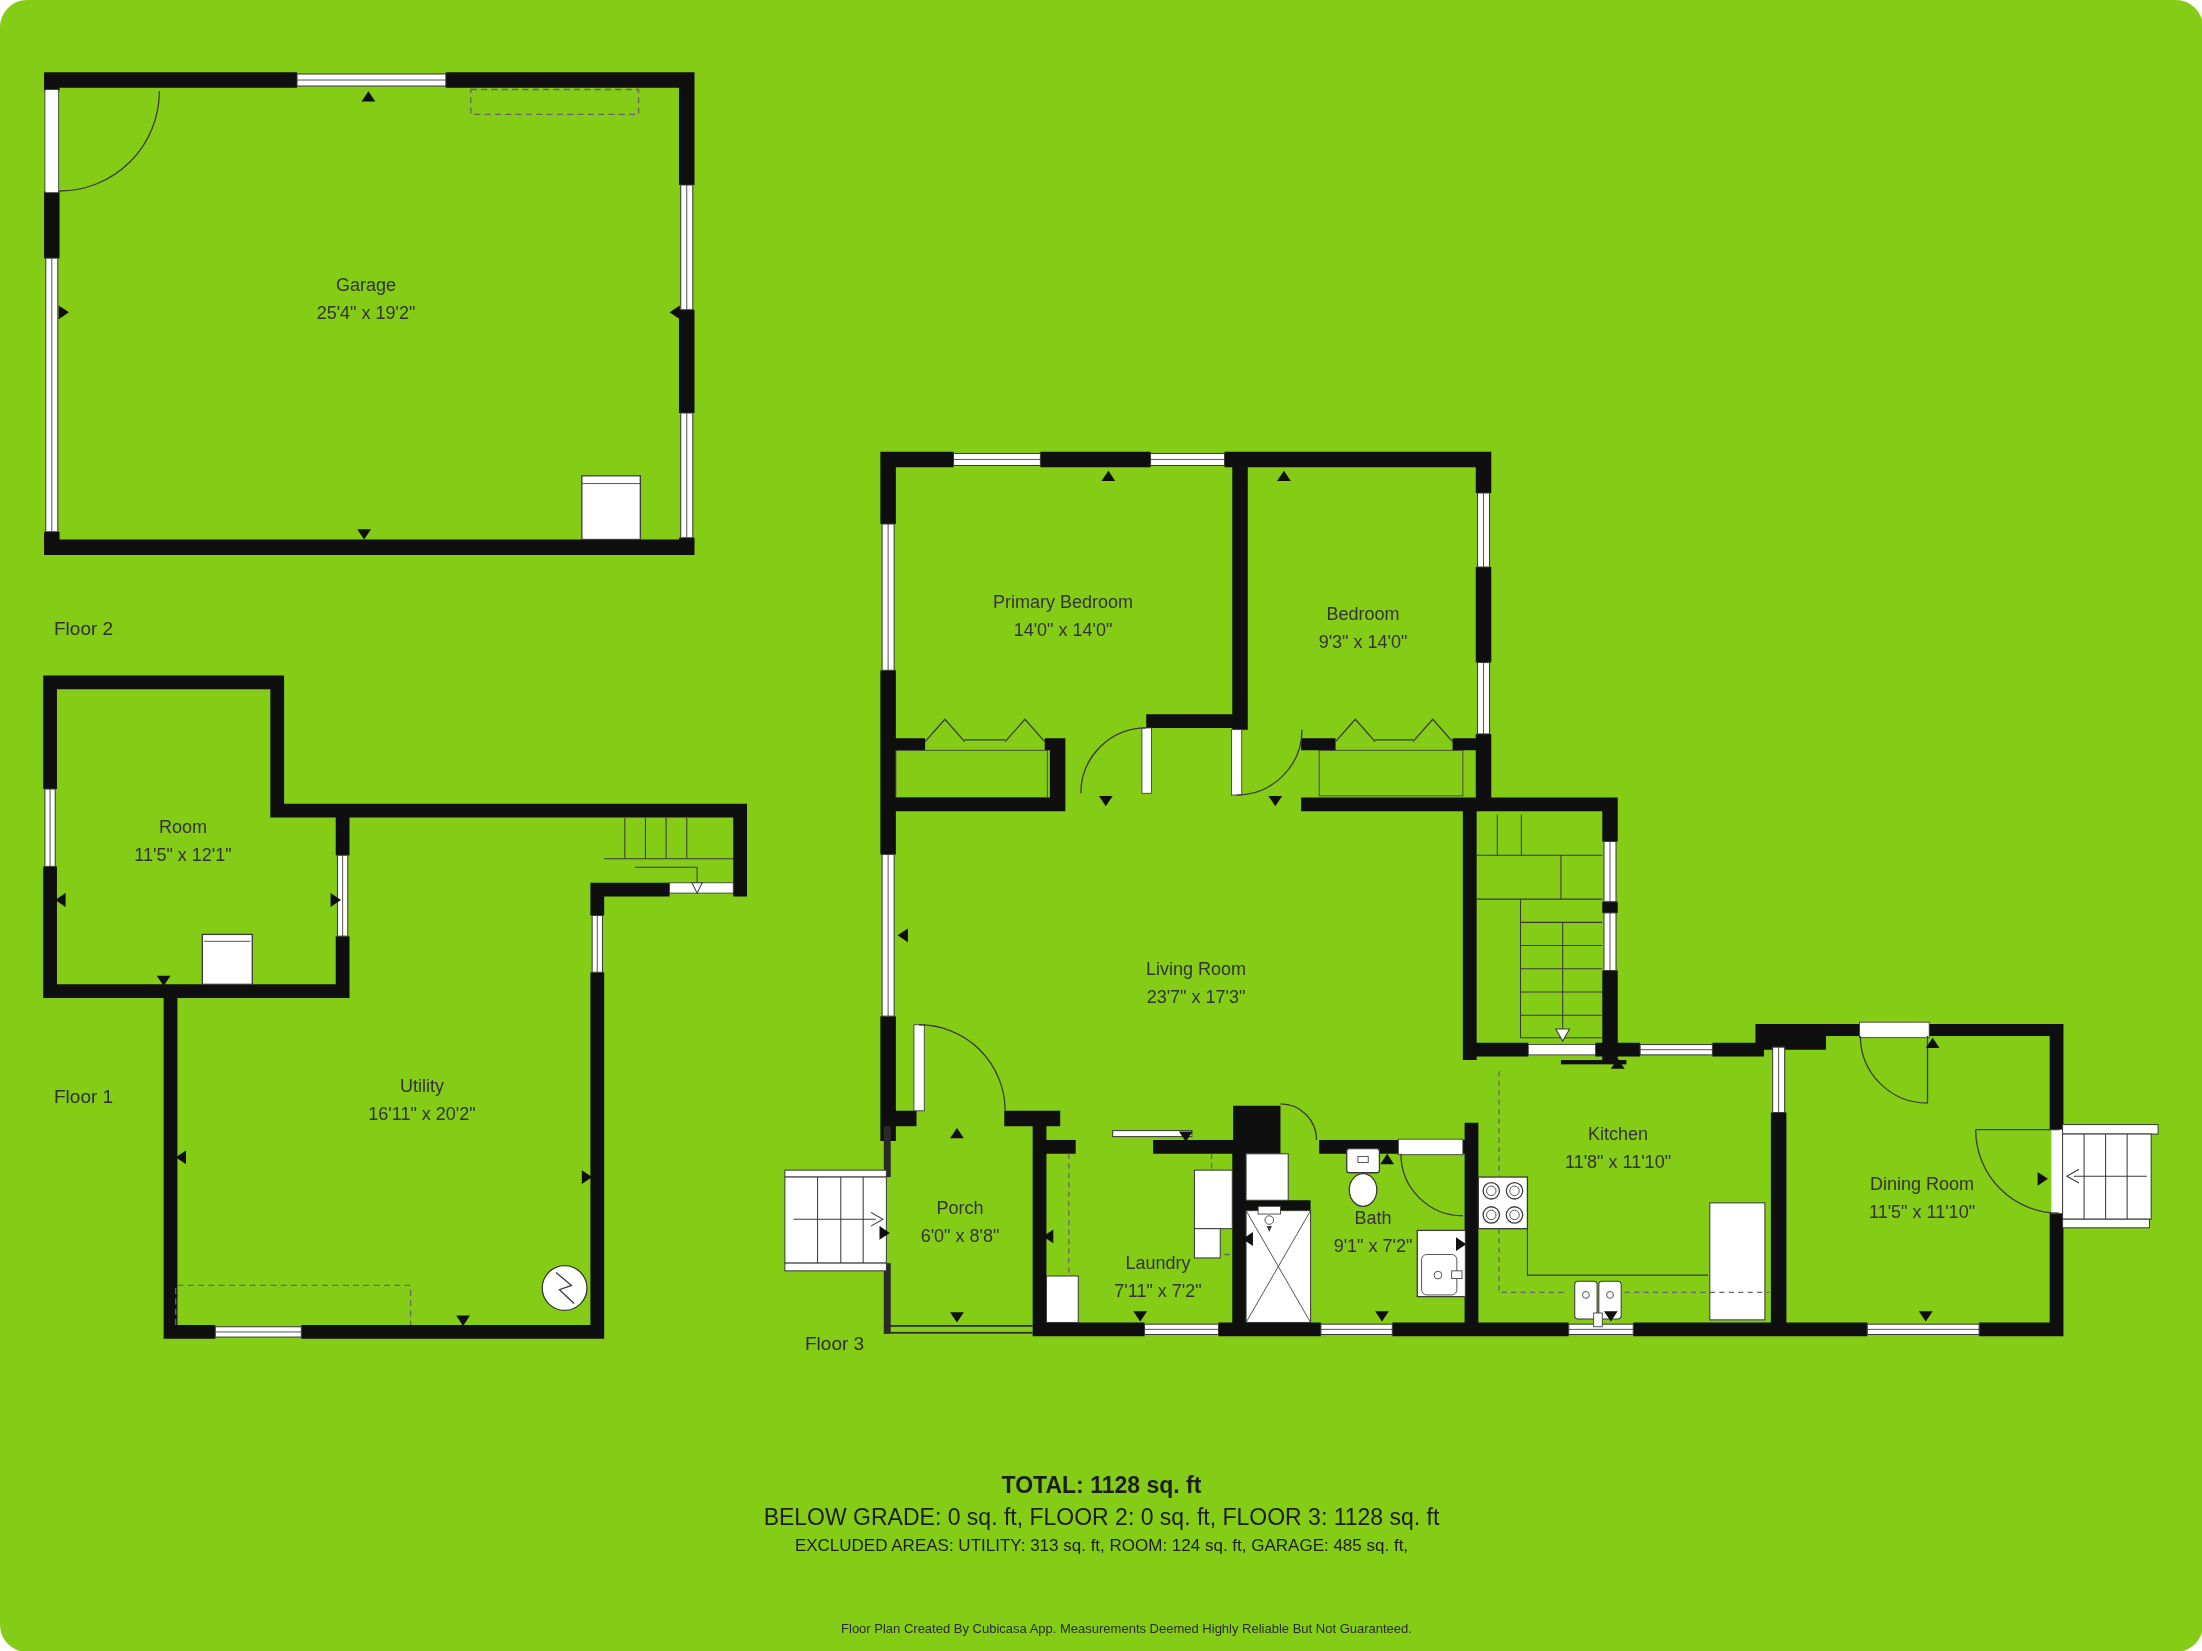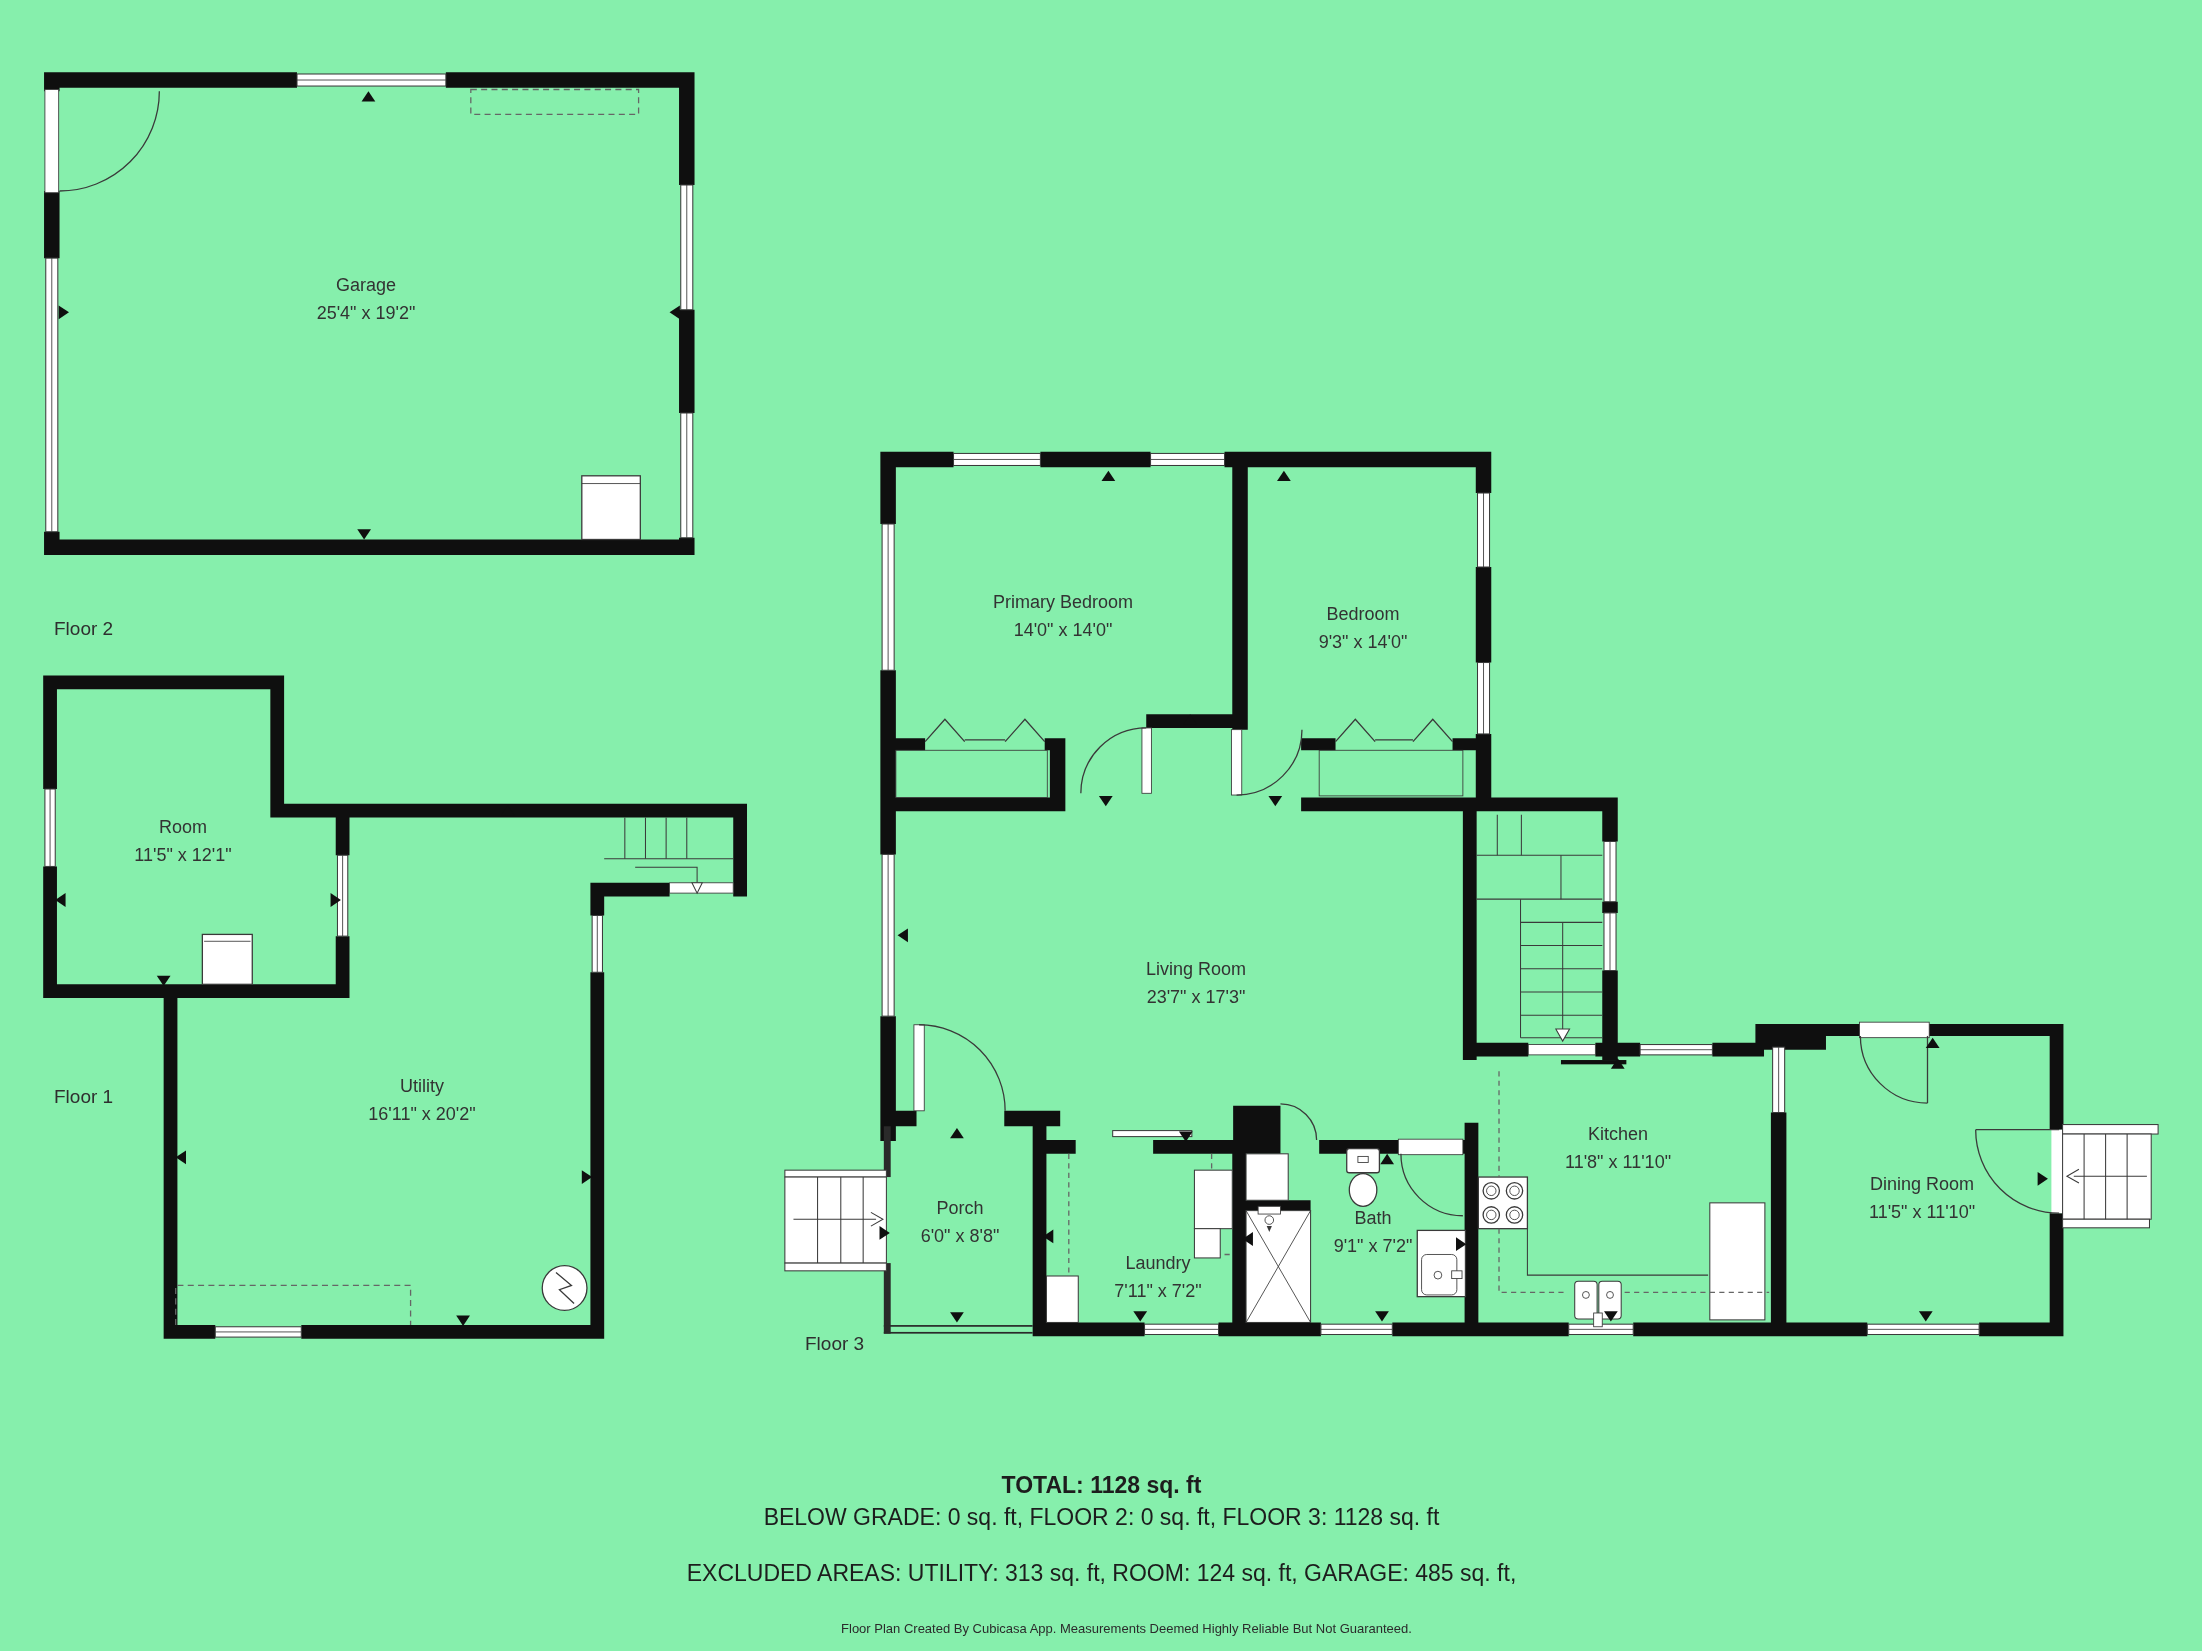--- a/index.html
+++ b/index.html
@@ -1,26 +1,26 @@
 <!DOCTYPE html>
 <html style="font-size:13.8px"><head>
 <meta charset="utf-8">
 <style>
   html,body{margin:0;padding:0;background:#fff;}
-  #canvas{position:relative;width:2203px;height:1652px;background:#86efac;overflow:hidden;
-          font-family:"Liberation Sans", sans-serif;color:#3a3a3a;}
+  #canvas{position:relative;width:2203px;height:1652px;background:#84cc16;overflow:hidden;
+          font-family:"Liberation Sans", sans-serif;color:#3a3a3a;border-radius:27px;}
   svg{position:absolute;left:0;top:0;}
   .wl{fill:#0f0f0f;}
   .room-label{position:absolute;transform:translate(-50%,-50%);text-align:center;
               font-size:18px;line-height:27.5px;color:#333;white-space:nowrap;}
   .floor-label{position:absolute;font-size:19px;color:#2f2f2f;white-space:nowrap;}
   .summary{position:absolute;left:0;width:2203px;text-align:center;color:#1d1d1d;}
   .sum-total{top:1472px;font-size:23px;font-weight:bold;}
   .sum-line2{top:1504px;font-size:23px;}
-  .sum-line3{top:1536px;font-size:23px;margin-top:24px;}
+  .sum-line3{top:1536px;font-size:17px;}
   .sum-line4{top:1568px;font-size:23px;}
   .footer{top:1621px;font-size:13px;color:#2b2b2b;padding-left:25px;}
 </style>
 </head>
 <body>
 
 <div id="canvas">
 
 <svg width="2203" height="1652" viewBox="0 0 2560 1920">
 

